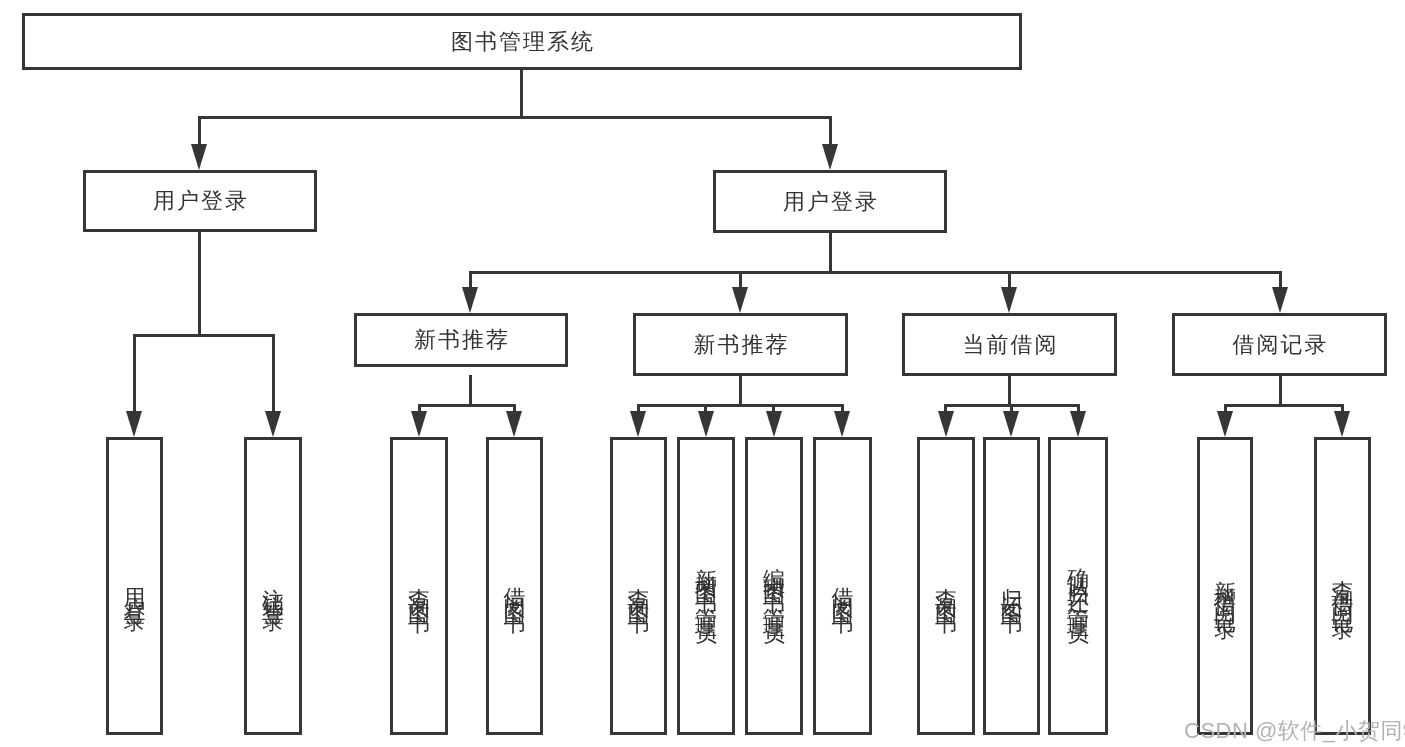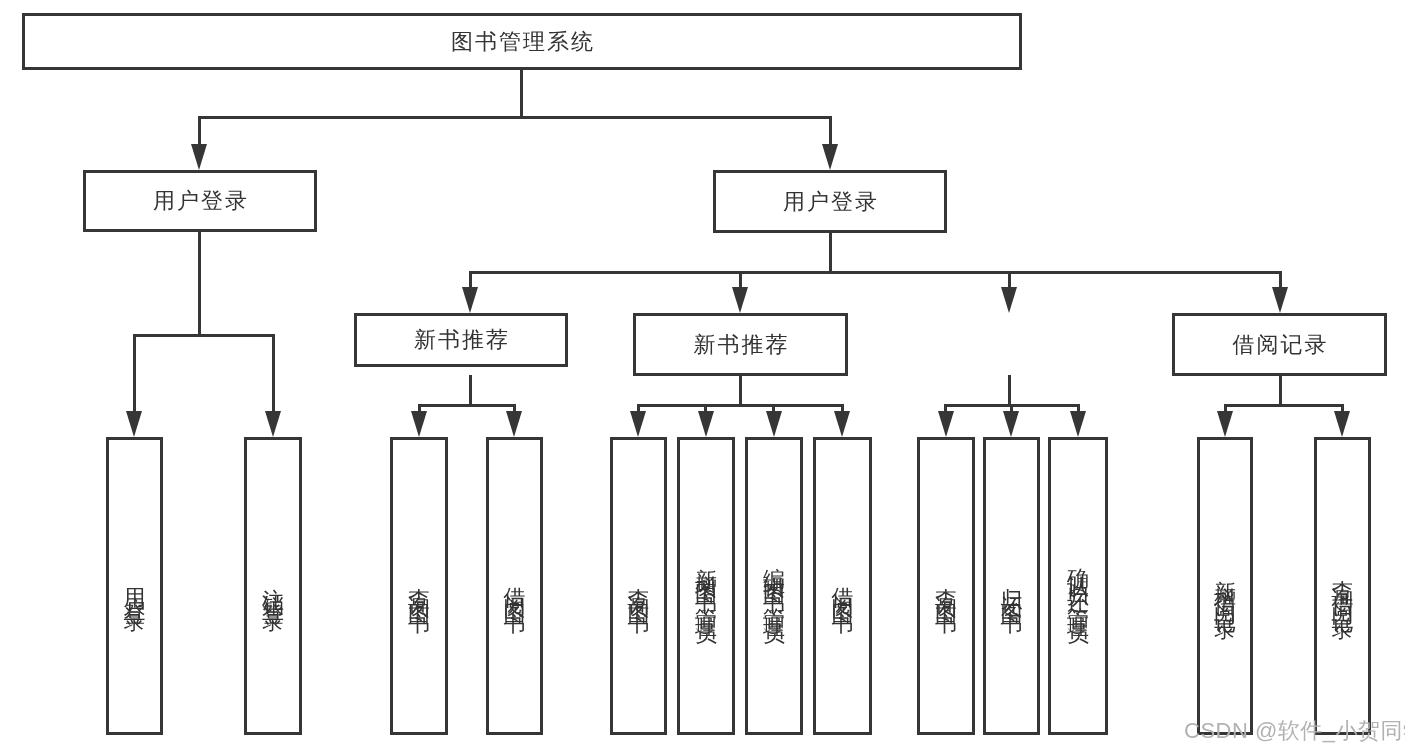--- a/index.html
+++ b/index.html
@@ -64,20 +64,23 @@
   </div>
   <div class="box hbox" style="left:713px;top:170px;width:234px;height:63px;">
     <span>用户登录</span>
   </div>
 
   <div class="box hbox" style="left:354px;top:313px;width:214px;height:54px;">
     <span>新书推荐</span>
   </div>
   <div class="box hbox" style="left:633px;top:313px;width:215px;height:63px;">
     <span>新书推荐</span>
+  </div>
+  <div class="box hbox" style="left:902px;top:313px;width:215px;height:63px;">
+    <span>当前借阅</span>
   </div>
   <div class="box hbox" style="left:1172px;top:313px;width:215px;height:63px;">
     <span>借阅记录</span>
   </div>
 
   <div class="box vbox" style="left:106px;top:437px;width:57px;height:298px;">
     <span>用户登录</span>
   </div>
   <div class="box vbox" style="left:244px;top:437px;width:58px;height:298px;">
     <span>注销登录</span>

